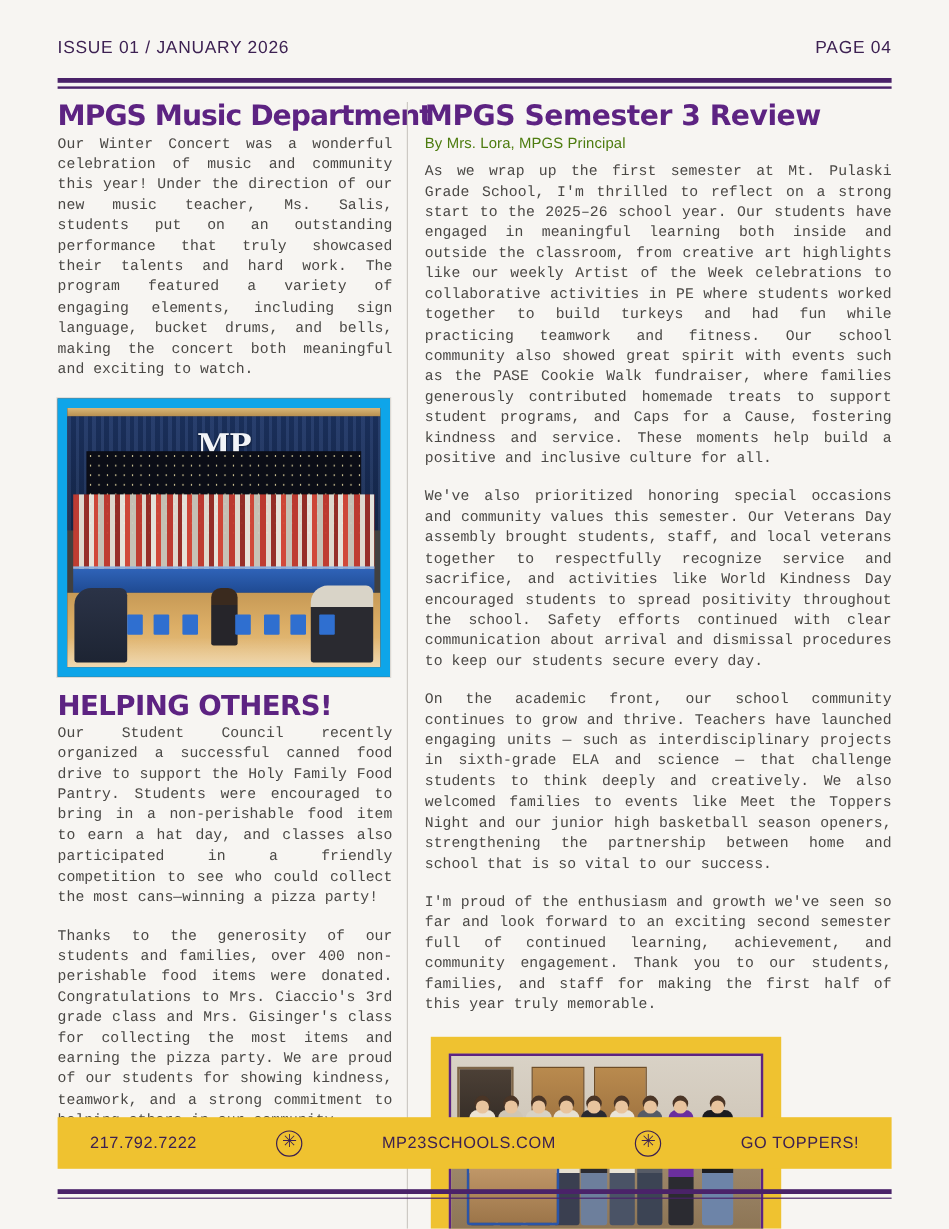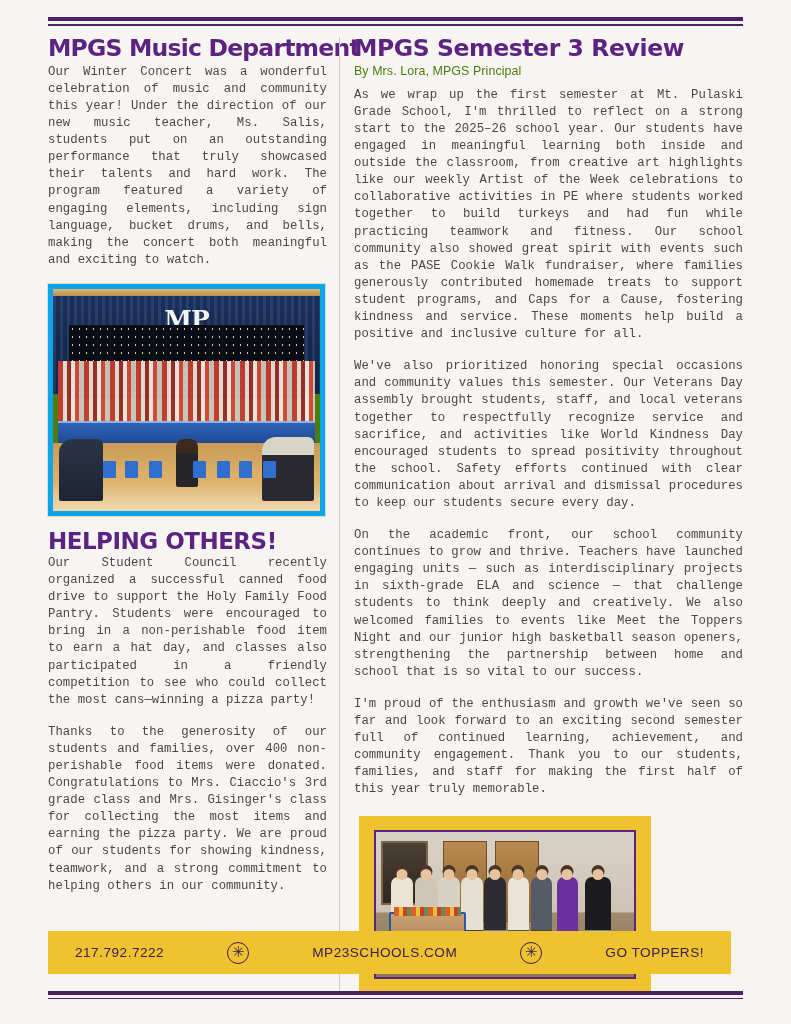--- a/index.html
+++ b/index.html
@@ -107,22 +107,22 @@
   }
   p.body:last-child { margin-bottom: 0; }
 
   
   .photo-concert {
     position: relative;
     width: 277px;
     height: 232px;
     margin-top: 6px;
     margin-bottom: 12px;
-    background: #4d7c0f;
-    border: 5px solid #0ea5e9;
+    background: #404040;
+    border: 8px solid #0ea5e9;
     box-shadow: 0 0 0 1px #dcd8d3;
     overflow: hidden;
   }
   .gym-ceiling {
     position: absolute; left: 0; right: 0; top: 0; height: 7px;
     background: linear-gradient(#d8b778, #b78f4f);
   }
   .gym-curtain {
     position: absolute; left: 0; right: 0; top: 7px; height: 44%;
     background: linear-gradient(180deg,#1d3566 0%, #16294f 100%);
@@ -243,21 +243,21 @@
   }
   .cart::before {
     content:"";
     position:absolute; top:-7px; left:4%; right:4%; height:9px;
     background: repeating-linear-gradient(90deg,#e05c2a 0 5px,#e8c230 5px 9px,#cf3b36 9px 13px,#5f8f4a 13px 17px);
   }
 
   
   .footer-bar {
     position: absolute;
-    left: 48px; right: 60px;
+    left: 48px; right: 48px;
     bottom: 50px;
     height: 43px;
     background: #efc230;
     display: flex;
     align-items: center;
     justify-content: space-between;
     padding: 0 27px;
   }
   .footer-text {
     font-size: 13.6px;
@@ -280,20 +280,24 @@
     position: absolute;
     left: 48px; right: 48px;
     bottom: 25px;
   }
 </style>
 </head>
 <body>
 
 <div class="page">
 
+  <div class="masthead">
+    <div class="masthead-text">ISSUE 01 / JANUARY 2026</div>
+    <div class="masthead-text">PAGE 04</div>
+  </div>
 
   <div class="rule-group">
     <div class="rule-thick"></div>
     <div class="rule-gap"></div>
     <div class="rule-thin"></div>
   </div>
 
   <div class="columns">
 
     <div class="col-left">

